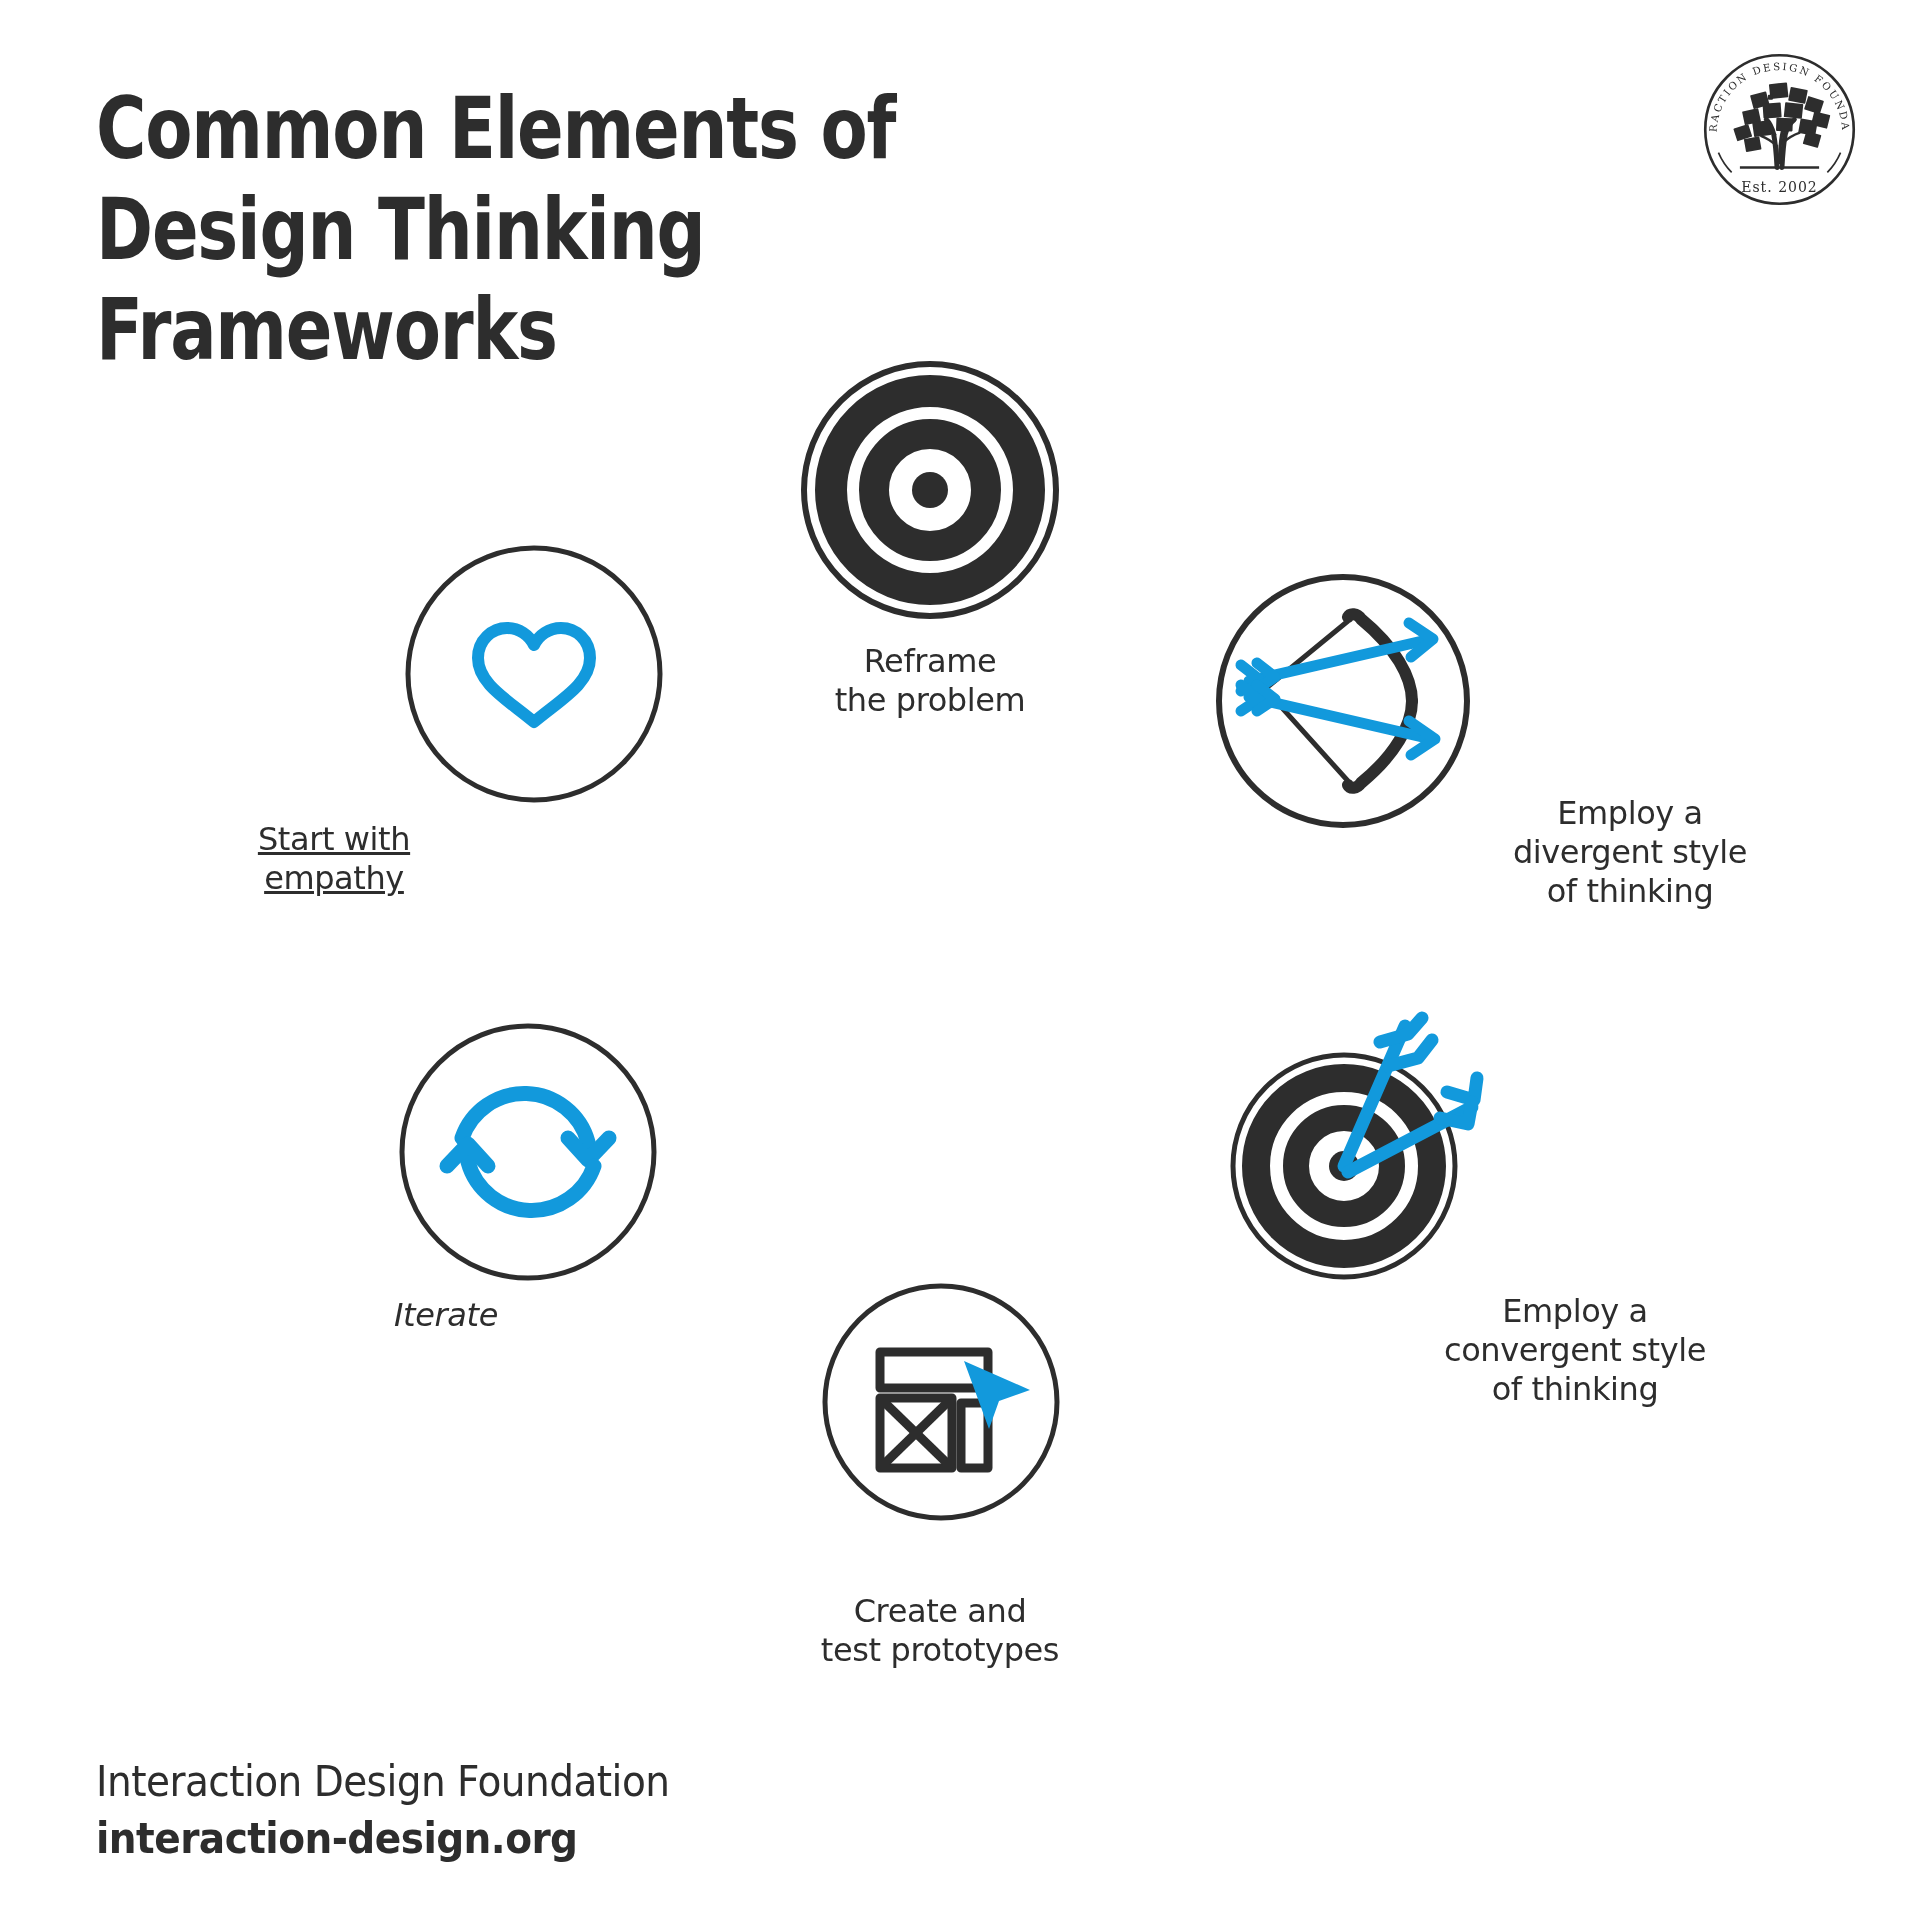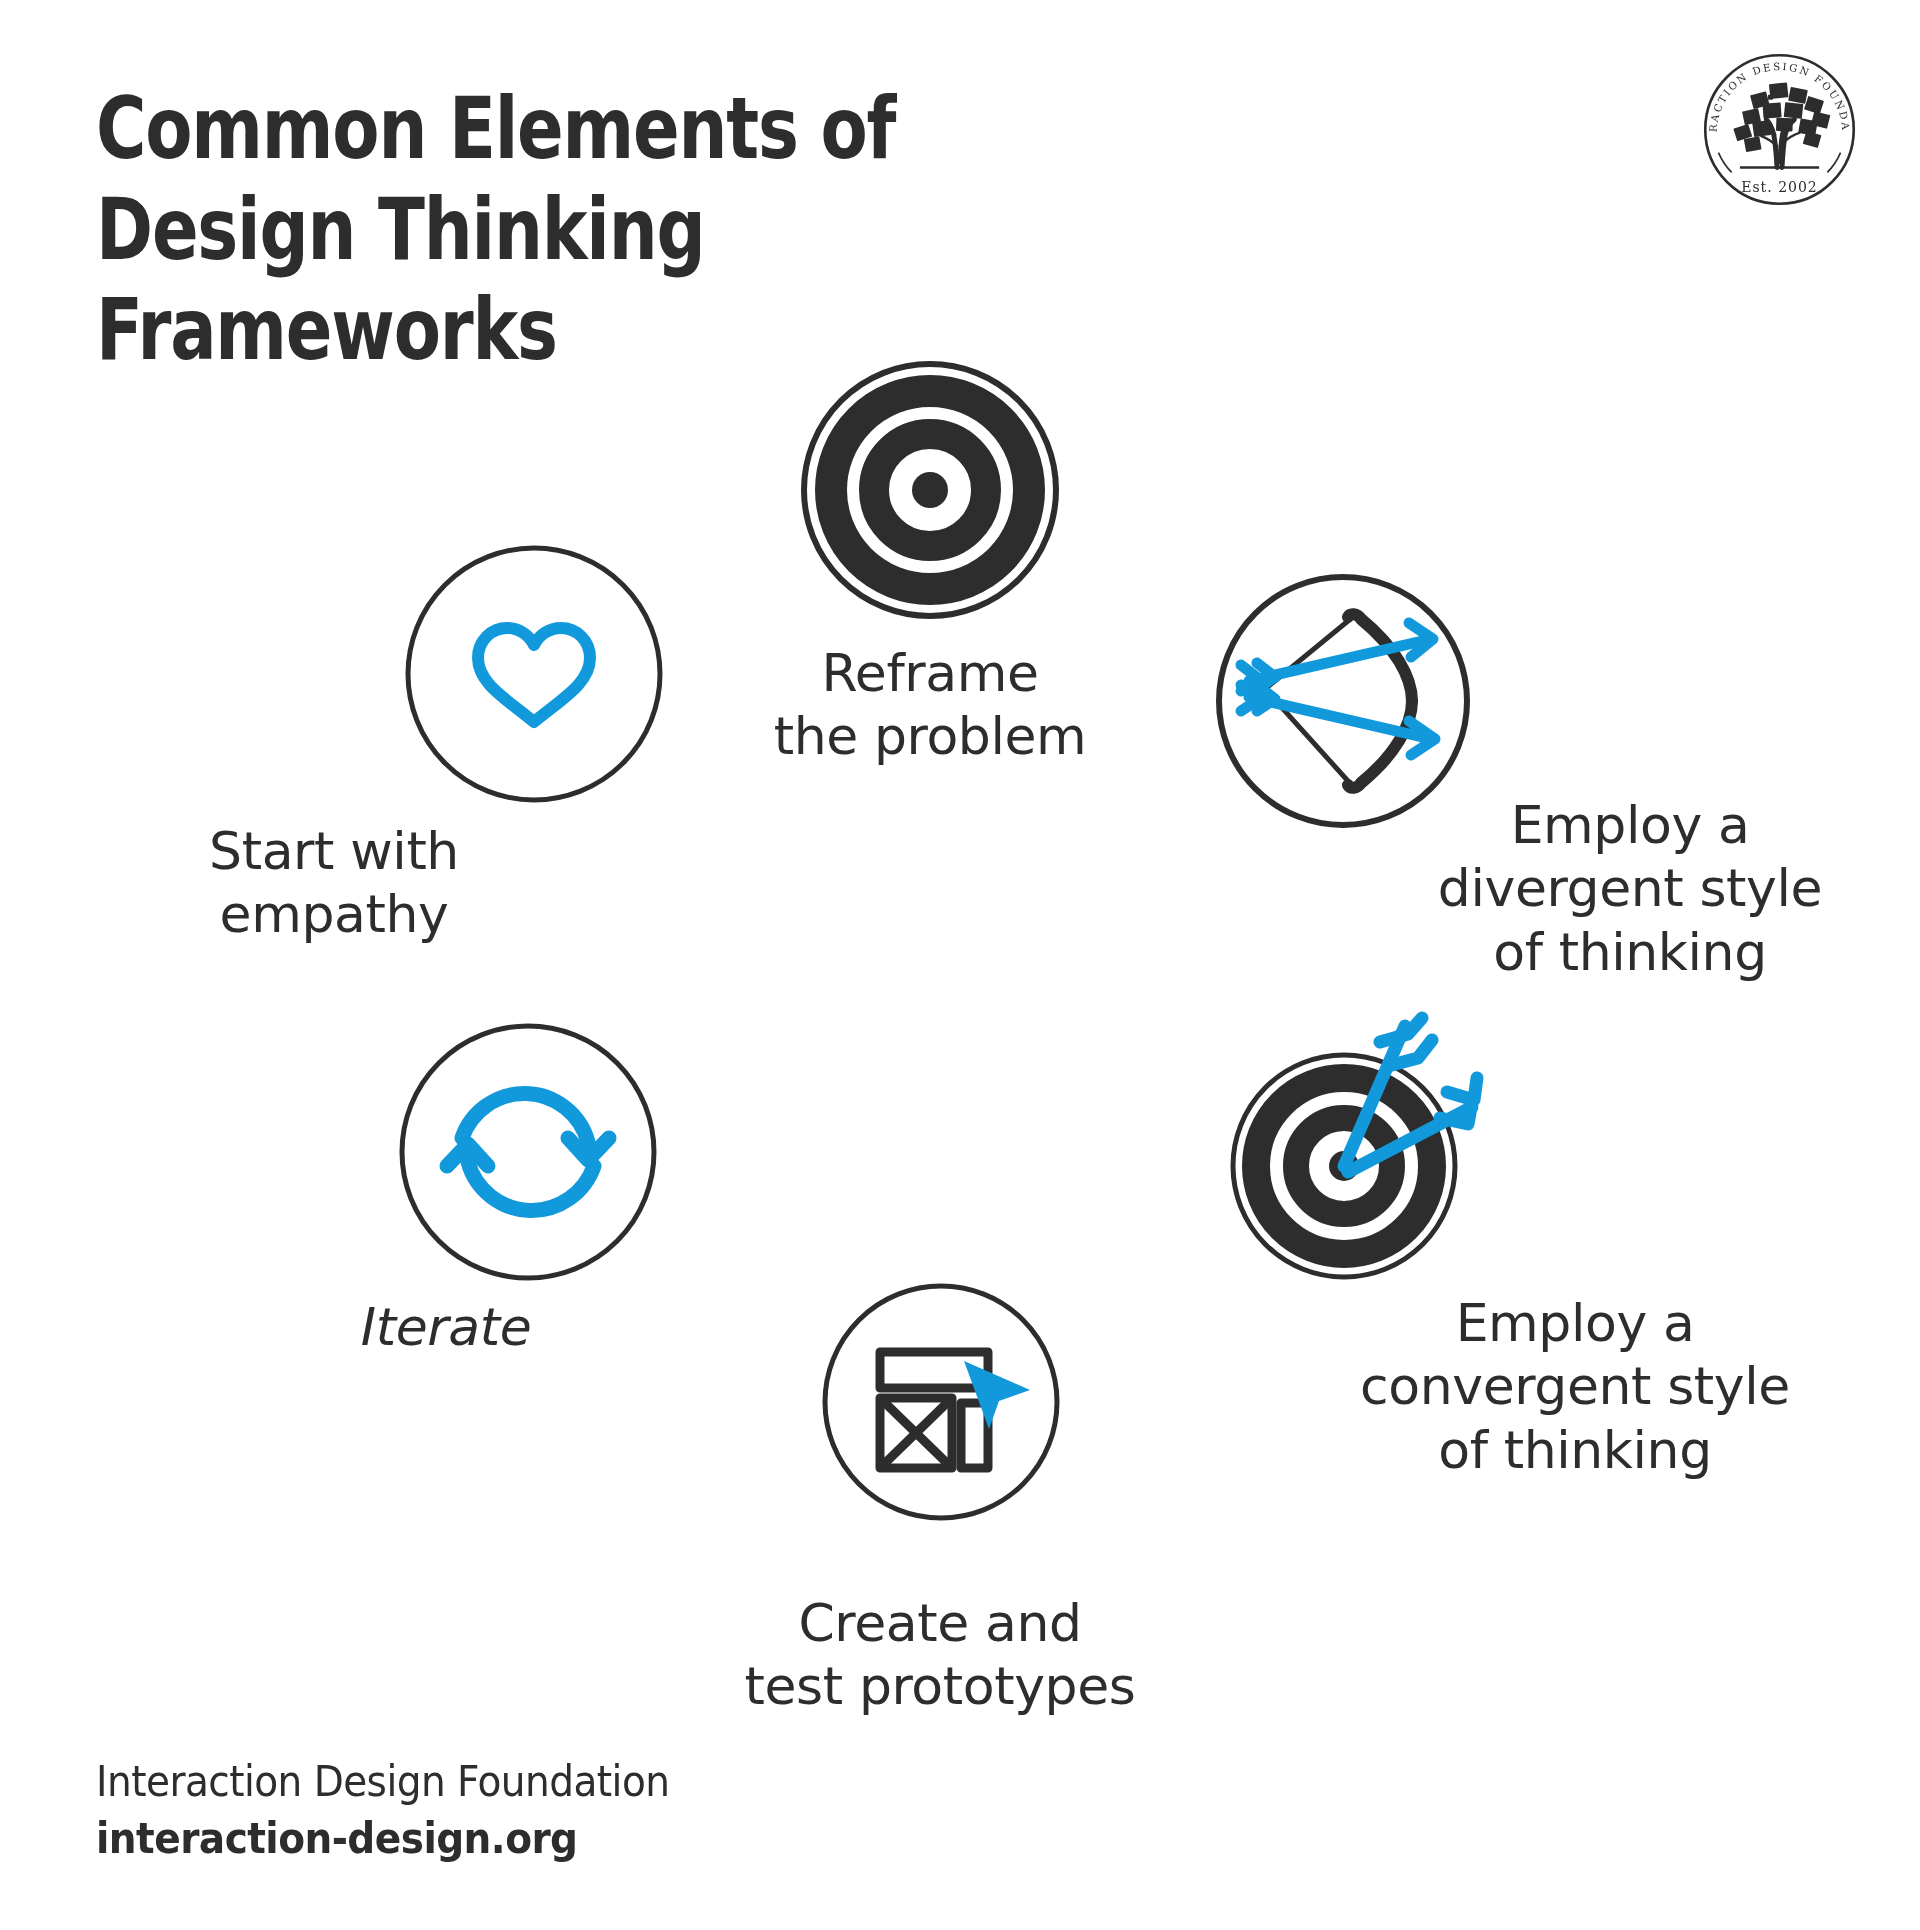--- a/index.html
+++ b/index.html
@@ -56,21 +56,21 @@
   }
   .circle-icon {
     position: absolute;
     border-radius: 50%;
   }
   .node-label {
     position: absolute;
     color: #2d2d2d;
     font-family: "DejaVu Sans", sans-serif;
     font-weight: 400;
-    font-size: 52px;
+    font-size: 32px;
     line-height: 1.22;
     text-align: center;
     white-space: pre-line;
     letter-spacing: -0.4px;
   }
 
   
   #footer {
     position: absolute;
     left: 96px;
@@ -154,21 +154,21 @@
         <circle cx="130" cy="130" r="126" fill="none" stroke="#2d2d2d" stroke-width="5"></circle>
         <path d="M130 178
                  C 104 156, 74 140, 74 114
                  C 74 96, 88 84, 103 84
                  C 115 84, 125 91, 130 101
                  C 135 91, 145 84, 157 84
                  C 172 84, 186 96, 186 114
                  C 186 140, 156 156, 130 178 Z" fill="none" stroke="#1299DC" stroke-width="12" stroke-linejoin="round" stroke-linecap="round"></path>
       </svg>
     </div>
-    <div class="node-label" style="left:174px; top:820px; width:320px;">Start with
+    <div class="node-label" style="left:174px; top:820px; width:320px;text-decoration:underline;">Start with
 empathy</div>
   </div>
 
   <div class="node">
     <div class="circle-icon" style="left:800px; top:360px; width:260px; height:260px;">
       <svg width="260" height="260" viewBox="0 0 260 260" xmlns="http://www.w3.org/2000/svg">
         <circle cx="130" cy="130" r="126" fill="none" stroke="#2d2d2d" stroke-width="6"></circle>
         <circle cx="130" cy="130" r="99" fill="none" stroke="#2d2d2d" stroke-width="32"></circle>
         <circle cx="130" cy="130" r="56" fill="none" stroke="#2d2d2d" stroke-width="30"></circle>
         <circle cx="130" cy="130" r="18" fill="#2d2d2d"></circle>

